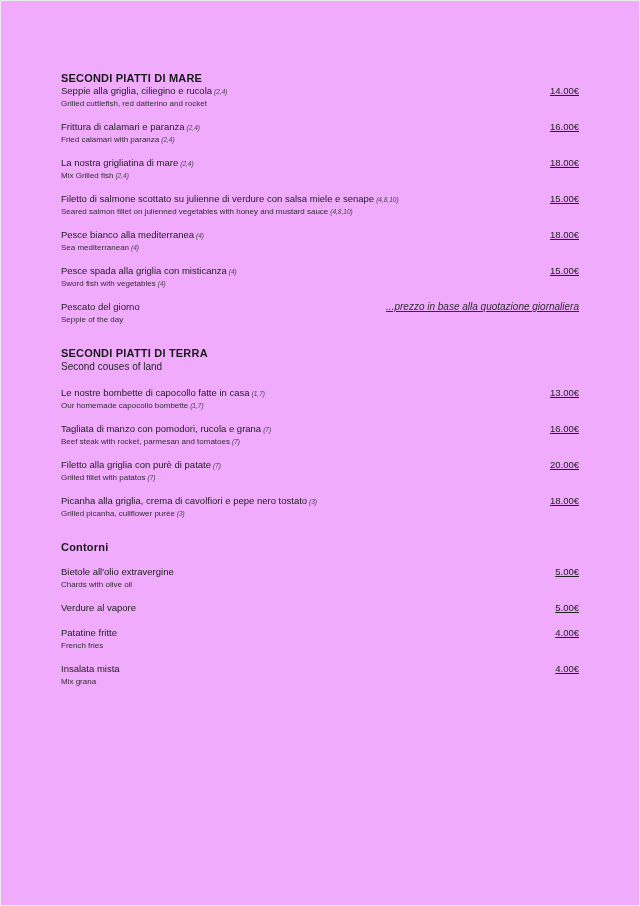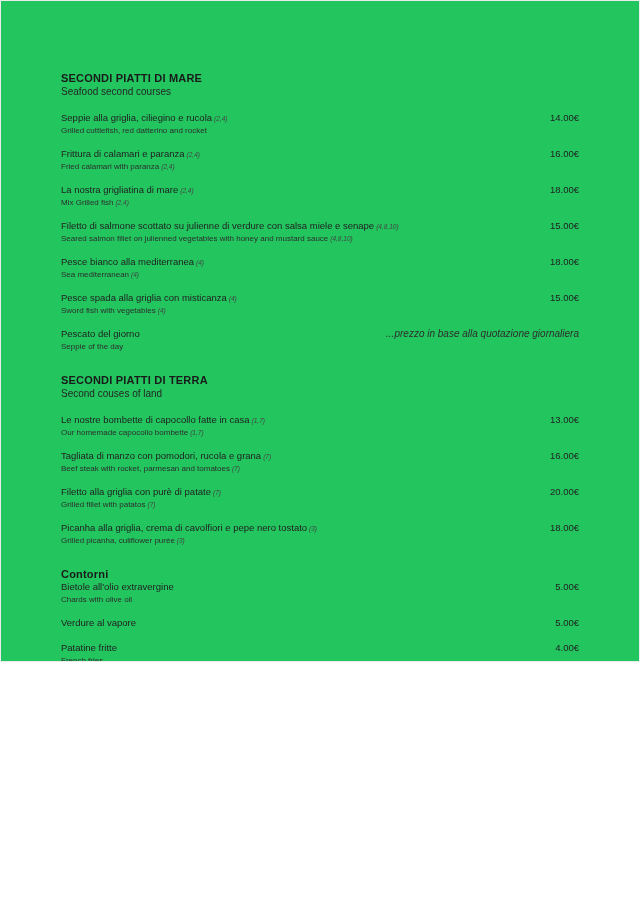--- a/index.html
+++ b/index.html
@@ -4,55 +4,54 @@
 <style>
   * { margin: 0; padding: 0; box-sizing: border-box; }
   html, body { background: #ffffff; }
   body {
     width: 640px; height: 906px;
     font-family: "Liberation Sans", sans-serif;
     color: #1f1f1f;
     -webkit-font-smoothing: antialiased;
   }
   .page {
-    width: 640px; height: 662px;
+    width: 640px; height: 906px;
     border: 1px solid #ececec;
     padding: 71px 60px 0 60px;
     overflow: hidden;
-    background: #22c55e;
+    background: #f0abfc;
   }
   .section + .section { margin-top: 22px; }
   .section-title {
     font-size: 11px; font-weight: 700; line-height: 13px;
     letter-spacing: 0.2px; color: #1a1a1a;
   }
   .section-subtitle {
     font-size: 10px; line-height: 13px; margin-bottom: 14px; color: #262626;
   }
-  .section.no-subtitle .section-title { }
+  .section.no-subtitle .section-title { margin-bottom: 12px; }
   .item { display: flex; align-items: flex-start; margin-bottom: 12px; }
   .item-text { flex: 1 1 auto; padding-right: 12px; }
   .item-name-line { font-size: 9.5px; line-height: 12px; color: #222222; }
   .item-desc-line { font-size: 8px; line-height: 11px; color: #2e2e2e; }
   .allerg { font-size: 6.5px; font-style: italic; color: #444444; margin-left: 2px; }
   .item-price {
     flex: 0 0 auto; font-size: 9.5px; line-height: 12px;
-    color: #222222; text-align: right; white-space: nowrap;
+    color: #222222; text-align: right; white-space: nowrap; text-decoration: underline;
   }
   .item-price.price-note {
     font-size: 10px; font-style: italic; color: #2e2e2e; line-height: 12px;
   }
 </style>
 </head>
 <body>
 
 <div class="page">
   <div class="section">
     <div class="section-title">SECONDI PIATTI DI MARE</div>
-    <div class="section-subtitle">Seafood second courses</div>
     <div class="section-items">
   <div class="item">
     <div class="item-text">
       <div class="item-name-line">
         <span class="item-name">Seppie alla griglia, ciliegino e rucola</span><span class="allerg">(2,4)</span>
       </div>
       <div class="item-desc-line">
         <span class="item-desc">Grilled cuttlefish, red datterino and rocket</span><span class="allerg"></span>
       </div>
     </div>

